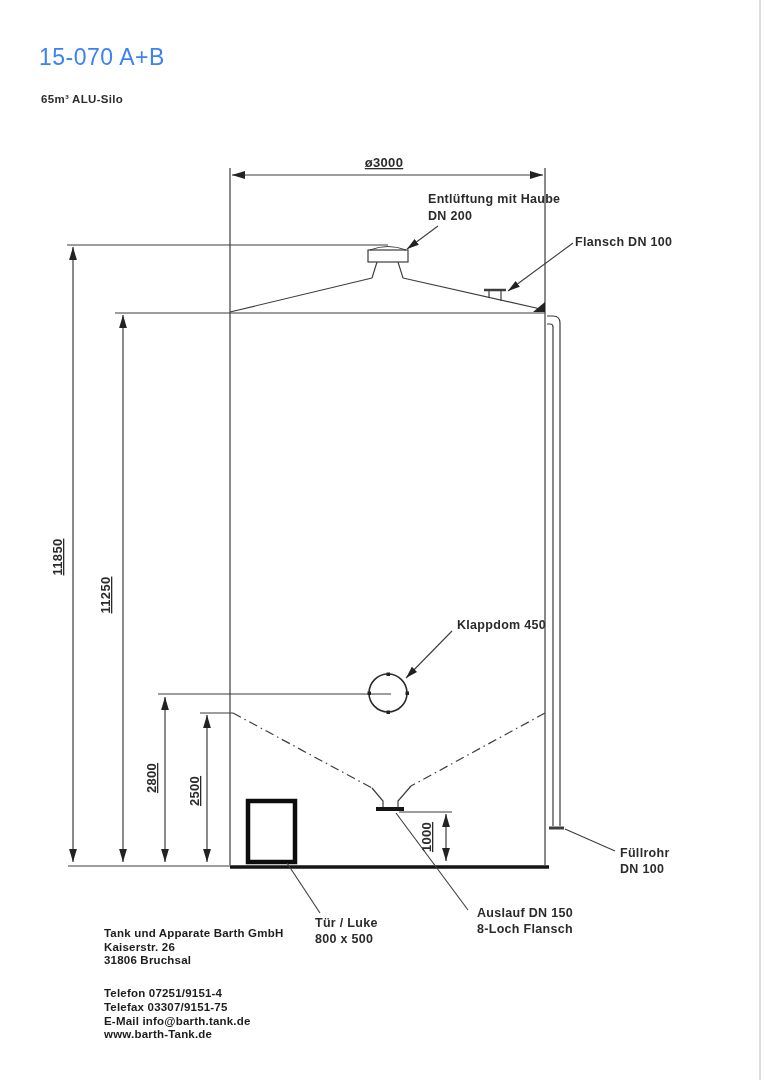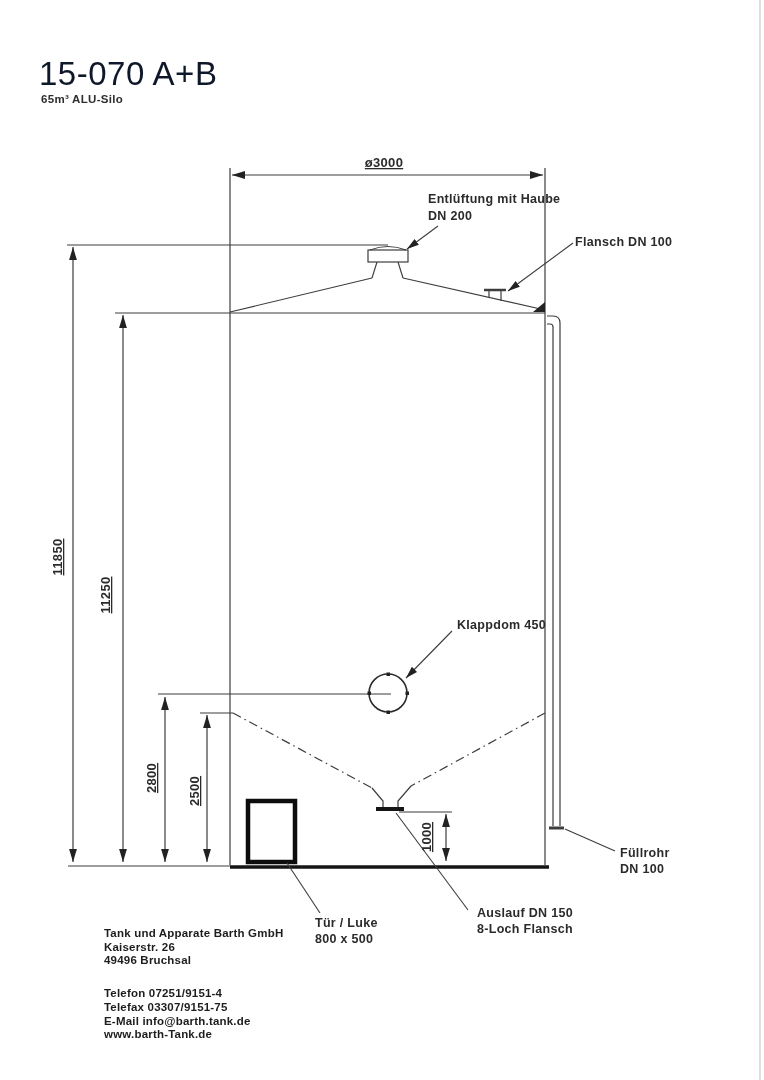--- a/index.html
+++ b/index.html
@@ -4,22 +4,22 @@
 <style>
   html,body{margin:0;padding:0;}
   body{
     width:764px;height:1080px;position:relative;overflow:hidden;
     background:#ffffff;
     font-family:"Liberation Sans","DejaVu Sans",sans-serif;
     color:#222;
   }
   #page{position:absolute;inset:0;}
   .title{
-    position:absolute;left:39px;top:55px;
-    font-size:33px;letter-spacing:.5px;color:#0f172a;font-weight:400;
+    position:absolute;left:39px;top:44px;
+    font-size:23px;letter-spacing:.5px;color:#3b82f6;font-weight:400;
   }
   .subtitle{
     position:absolute;left:41px;top:93px;
     font-size:11.5px;font-weight:700;color:#2e2e2e;letter-spacing:.3px;
   }
   svg{position:absolute;left:0;top:0;}
   svg text{
     font-family:"Liberation Sans","DejaVu Sans",sans-serif;
     fill:#2b2b2b;font-weight:700;letter-spacing:.3px;
   }
@@ -156,21 +156,21 @@
     <text class="lbl" x="620" y="873">DN 100</text>
     <text class="lbl" x="315" y="927">Tür / Luke</text>
     <text class="lbl" x="315" y="943">800 x 500</text>
     <text class="lbl" x="477" y="917">Auslauf DN 150</text>
     <text class="lbl" x="477" y="933">8-Loch Flansch</text>
   </svg>
 
   <div class="company">
     <div>Tank und Apparate Barth GmbH</div>
     <div>Kaiserstr. 26</div>
-    <div>49496 Bruchsal</div>
+    <div>31806 Bruchsal</div>
     <div class="gap"></div>
     <div>Telefon 07251/9151-4</div>
     <div>Telefax 03307/9151-75</div>
     <div>E-Mail info@barth.tank.de</div>
     <div>www.barth-Tank.de</div>
   </div>
 
   <div class="scan-edge"></div>
 </div>
 

